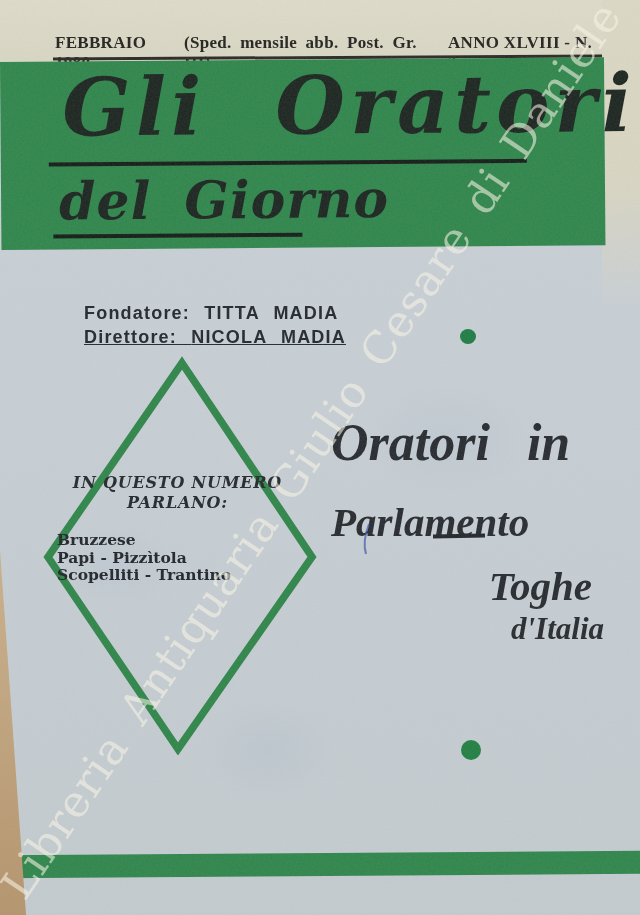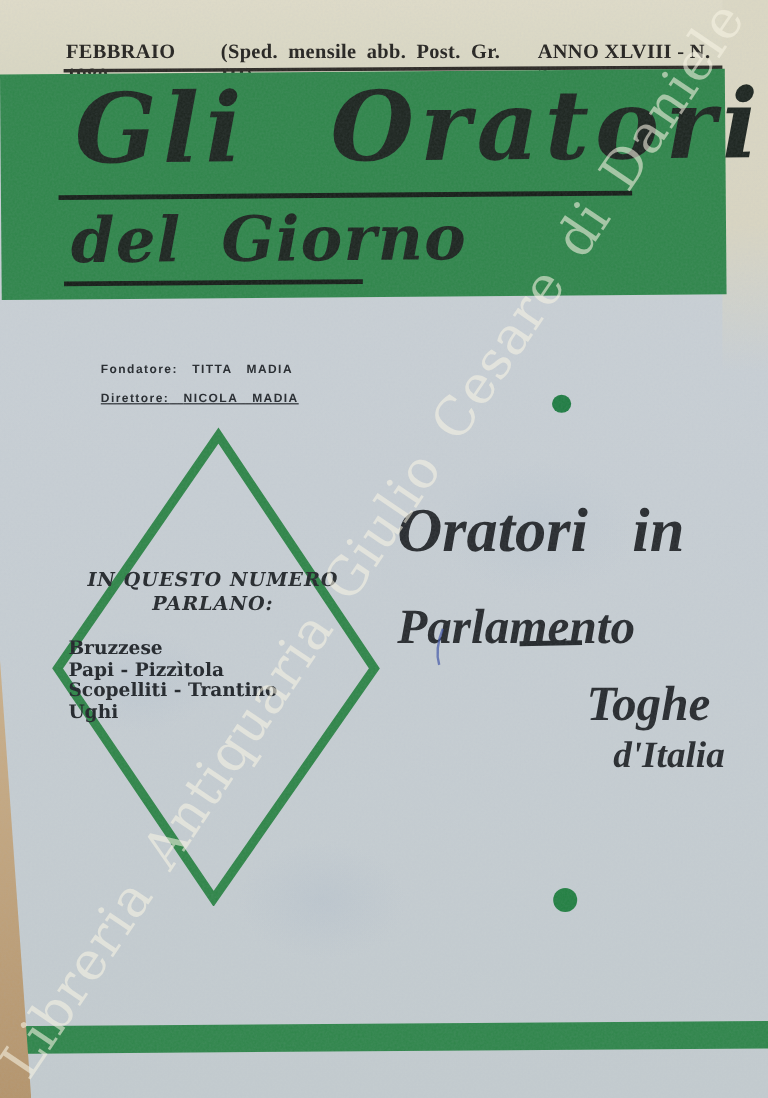--- a/index.html
+++ b/index.html
@@ -32,21 +32,21 @@
     font-style:italic;font-weight:bold;font-size:80px;line-height:1;
     color:#1b231d;letter-spacing:5px;word-spacing:36px;white-space:nowrap;}
   .title2{position:absolute;left:58px;top:114px;font-family:"DejaVu Serif",serif;
     font-style:italic;font-weight:bold;font-size:52px;line-height:1;
     color:#1b231d;letter-spacing:1px;word-spacing:14px;white-space:nowrap;}
   .banner-rule1{position:absolute;left:48px;top:101px;width:478px;height:4px;background:#141b15;}
   .banner-rule2{position:absolute;left:52px;top:173px;width:249px;height:4px;background:#141b15;}
   .subtitle{position:absolute;left:68px;top:272px;font-family:"Liberation Sans",sans-serif;
     font-weight:bold;font-size:17.5px;color:#22262a;letter-spacing:.2px;word-spacing:5px;}
   .staffline{position:absolute;font-family:"Liberation Sans",sans-serif;font-weight:bold;
-    font-size:10px;color:#23272b;letter-spacing:1.2px;word-spacing:8px;}
+    font-size:18px;color:#23272b;letter-spacing:1.2px;word-spacing:8px;}
   .founder{left:84px;top:303px;}
   .director{left:84px;top:327px;text-decoration:underline;}
   .diamond-svg{position:absolute;left:40px;top:355px;}
   .diamond-heading{position:absolute;left:70px;top:473px;width:215px;text-align:center;
     font-family:"DejaVu Serif",serif;font-style:italic;font-weight:bold;font-size:16px;
     line-height:20px;letter-spacing:.8px;color:#23272a;}
   .speakers{position:absolute;left:57px;top:531px;width:242px;text-align:left;
     font-family:"DejaVu Serif",serif;font-weight:bold;font-size:15.5px;
     line-height:17.6px;color:#202428;}
   .feature1a{position:absolute;left:331px;top:417px;font-style:italic;font-weight:bold;
@@ -112,21 +112,20 @@
   </svg>
 
   <div class="diamond-heading">
     <div>IN QUESTO NUMERO</div>
     <div>PARLANO:</div>
   </div>
   <div class="speakers">
     <div>Bruzzese</div>
     <div>Papi - Pizzìtola</div>
     <div>Scopelliti - Trantino</div>
-    <div>Ughi</div>
   </div>
 
   <div class="dot1"></div>
 
   <div class="feature1a">Oratori in</div>
   <div class="feature1b">Parlamento</div>
   <div class="feature-dash"></div>
   <div class="feature2a">Toghe</div>
   <div class="feature2b">d'Italia</div>
 

